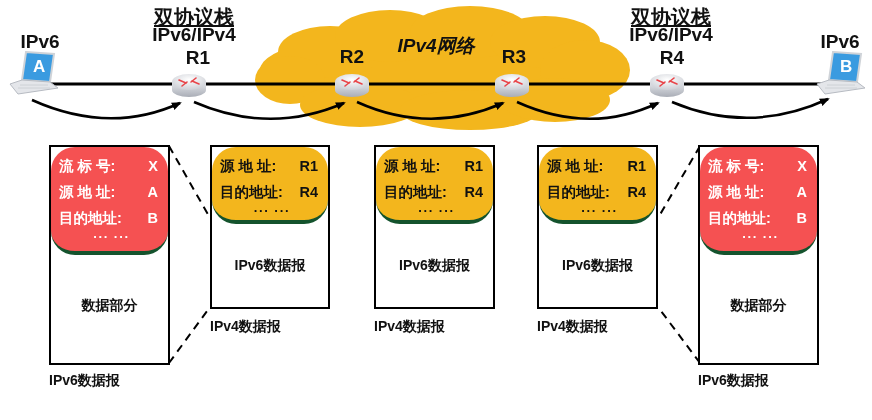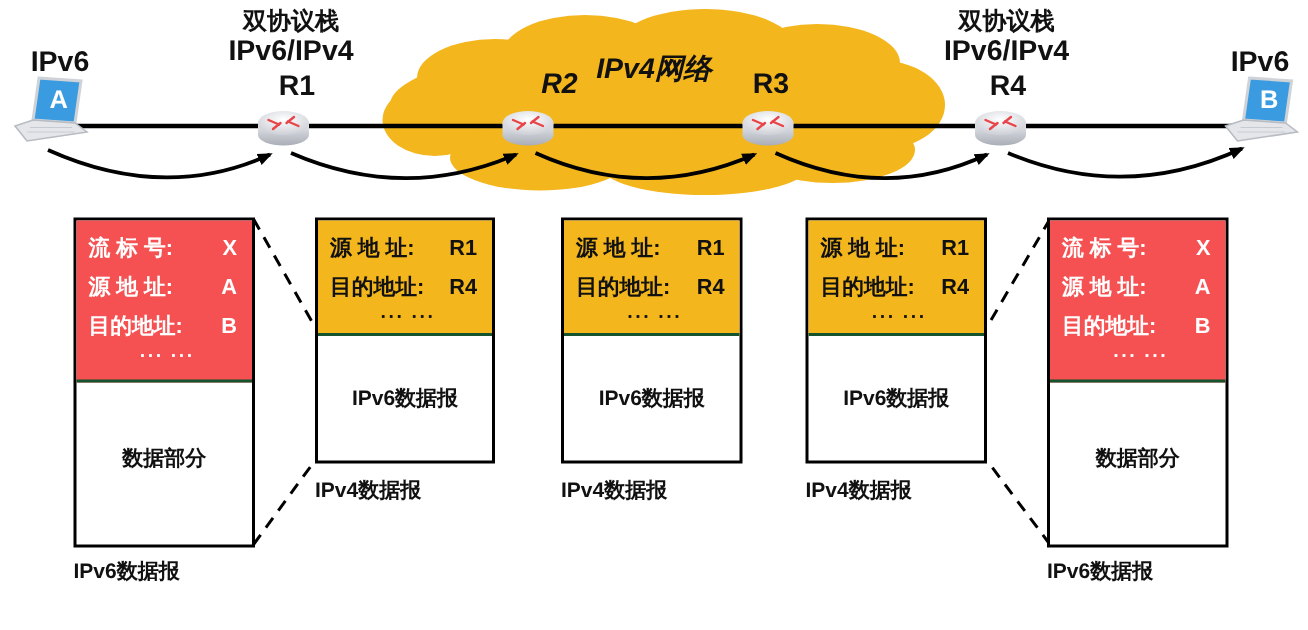--- a/index.html
+++ b/index.html
@@ -1,23 +1,23 @@
 <!DOCTYPE html>
 <html><head>
 <meta charset="utf-8">
 <style>
   html, body { margin: 0; padding: 0; background: #ffffff; }
   body { width: 872px; height: 420px; position: relative; overflow: hidden;
          font-family: "Liberation Sans", "DejaVu Sans", sans-serif; font-weight: bold; color: #111; }
   .abs { position: absolute; }
   .lbl { position: absolute; font-size: 19px; white-space: nowrap; text-align: center; transform: translateX(-50%); }
-  .lbl.big { font-size: 16px; }
+  .lbl.big { font-size: 20px; text-decoration: underline; }
   svg.topo { position: absolute; left: 0; top: 0; }
   .pkt { position: absolute; border: 2px solid #000; background: #fff; box-sizing: border-box; }
-  .pkt .hdr { border-bottom: 2px solid #14532d; box-sizing: border-box; padding: 6px 4px 16px 8px; }
+  .pkt .hdr { border-bottom: 4px solid #14532d; box-sizing: border-box; padding: 6px 4px 16px 8px; border-radius: 24px; }
   .pkt.v6 .hdr { background: #f55152; color: #fff; }
   .pkt.v4 .hdr { background: #f3b61d; color: #111; }
   .row { display: flex; justify-content: space-between; font-size: 14.5px; line-height: 26px; padding-right: 6px; }
   .row .k { letter-spacing: 0; }
   .dots { text-align: center; font-size: 13px; line-height: 12px; letter-spacing: 1px; }
   .body-text { position: absolute; left: 0; right: 0; text-align: center; font-size: 14px; }
   .caption { position: absolute; font-size: 14px; white-space: nowrap; }
 </style>
 </head>
 <body>
@@ -126,21 +126,21 @@
 
 <div class="lbl" style="left:40px;top:31px;">IPv6</div>
 <div class="lbl" style="left:840px;top:31px;">IPv6</div>
 
 <div class="lbl big" style="left:194px;top:4px;">双协议栈</div>
 <div class="lbl" style="left:194px;top:24px;">IPv6/IPv4</div>
 <div class="lbl big" style="left:671px;top:4px;">双协议栈</div>
 <div class="lbl" style="left:671px;top:24px;">IPv6/IPv4</div>
 
 <div class="lbl" style="left:198px;top:47px;">R1</div>
-<div class="lbl" style="left:373px;top:46px;font-style:italic;">R2</div>
+<div class="lbl" style="left:352px;top:46px;">R2</div>
 <div class="lbl" style="left:514px;top:46px;">R3</div>
 <div class="lbl" style="left:672px;top:47px;">R4</div>
 <div class="lbl" style="left:436px;top:33px;font-style:italic;">IPv4网络</div>
 
 <svg class="topo" width="872" height="420" viewBox="0 0 872 420" style="pointer-events:none">
   <g stroke="#000" stroke-width="2" stroke-dasharray="8,6" fill="none">
     <line x1="169" y1="146" x2="210" y2="218"></line>
     <line x1="169" y1="363" x2="210" y2="307"></line>
     <line x1="700" y1="146" x2="658" y2="218"></line>
     <line x1="700" y1="363" x2="658" y2="307"></line>

